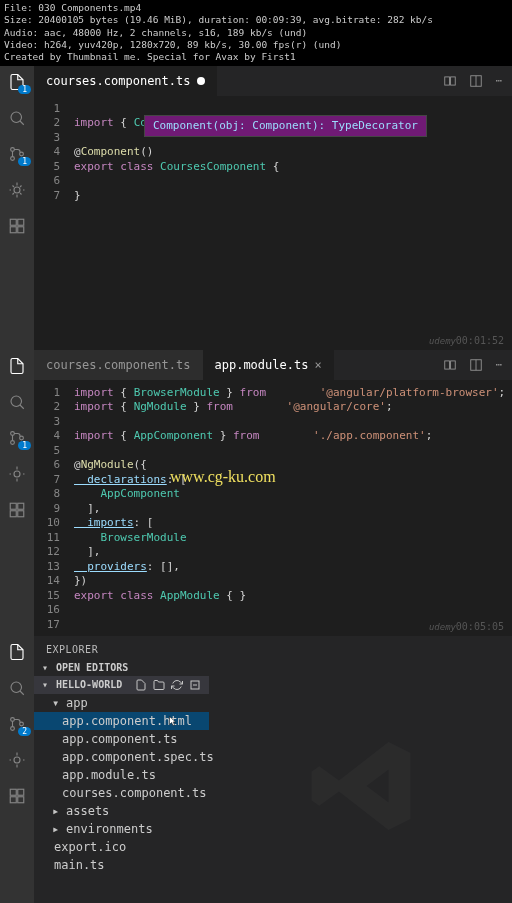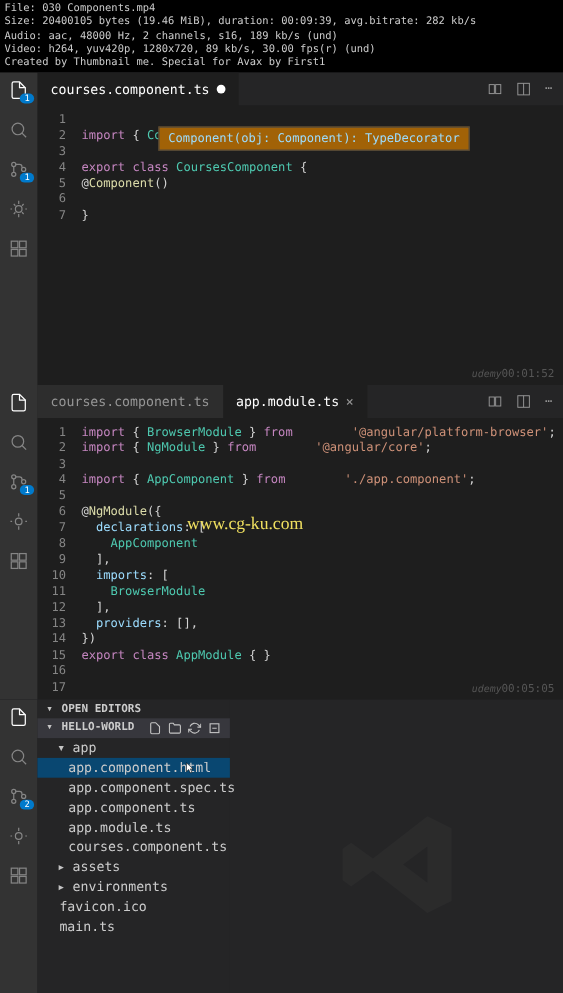--- a/index.html
+++ b/index.html
@@ -18,24 +18,24 @@
 .tab-close { color: #969696; }
 .tab-dirty { width: 8px; height: 8px; border-radius: 50%; background: #fff; }
 .tab-actions { margin-left: auto; display: flex; gap: 12px; padding-right: 10px; color: #969696; }
 .code-area { display: flex; background: #1e1e1e; padding: 6px 0; }
 .gutter { width: 40px; text-align: right; padding-right: 14px; color: #858585; font-size: 11px; line-height: 14.5px; user-select: none; }
 .code-lines { flex: 1; font-size: 11px; line-height: 14.5px; position: relative; }
 .line { white-space: pre; }
 .kw { color: #c586c0; }
 .ty { color: #4ec9b0; }
 .str { color: #ce9178; padding-left: 47px; }
-.var { color: #9cdcfe; }
+.var { color: #9cdcfe; text-decoration: underline; }
 .fn { color: #dcdcaa; }
 .punc { color: #d4d4d4; }
-.param-hint { position: absolute; background: #a16207; border: 1px solid #454545; padding: 3px 8px; font-size: 11px; color: #9cdcfe; }
+.param-hint { position: absolute; background: #701a75; border: 1px solid #454545; padding: 3px 8px; font-size: 11px; color: #9cdcfe; }
 .timestamp { position: absolute; bottom: 4px; right: 8px; color: #555; font-size: 10px; }
 .watermark { position: absolute; bottom: 4px; right: 56px; color: #555; font-size: 9px; font-style: italic; }
 .overlay-text { position: absolute; color: #f0e060; font-size: 16px; font-weight: normal; font-family: serif; }
 
 .explorer-panel { display: flex; background: #252526; position: relative; min-height: 300px; }
 .explorer-sidebar { width: 34px; background: #333333; display: flex; flex-direction: column; align-items: center; padding-top: 6px; gap: 16px; }
 .explorer-content { width: 175px; background: #252526; }
 .explorer-header { font-size: 10px; color: #bbbbbb; padding: 8px 12px 4px; letter-spacing: 0.5px; }
 .section-header { font-size: 10px; color: #ccc; font-weight: bold; padding: 3px 8px; display: flex; align-items: center; gap: 4px; }
 .section-header.project { background: #37373d; }
@@ -129,22 +129,22 @@
           <div>3</div>
           <div>4</div>
           <div>5</div>
           <div>6</div>
           <div>7</div>
       </div>
       <div class="code-lines">
         <div class="line">&nbsp;</div>
         <div class="line"><span class="kw">import</span><span> { </span><span class="ty">Component</span><span> } </span><span class="kw">from</span><span class="str"> '@angular/core'</span><span>;</span></div>
         <div class="line">&nbsp;</div>
+        <div class="line"><span class="punc">@</span><span class="fn">Component</span><span>()</span></div>
         <div class="line"><span class="kw">export</span><span class="kw"> class </span><span class="ty">CoursesComponent</span><span> {</span></div>
-        <div class="line"><span class="punc">@</span><span class="fn">Component</span><span>()</span></div>
         <div class="line">&nbsp;</div>
         <div class="line">}</div>
         <div class="param-hint" style="top:13px; left:70px;">
           <span>Component(obj: Component): TypeDecorator</span>
         </div>
       </div>
     </div>
   </div>
   <span class="watermark">udemy</span>
   <span class="timestamp">00:01:52</span>
@@ -290,20 +290,21 @@
     <div class="activity-icon">
         <svg width="18" height="18" viewBox="0 0 24 24" fill="none" stroke="currentColor" stroke-width="1.5">
           <rect x="3" y="3" width="8" height="8"></rect>
           <rect x="13" y="3" width="8" height="8"></rect>
           <rect x="3" y="13" width="8" height="8"></rect>
           <rect x="13" y="13" width="8" height="8"></rect>
         </svg>
       </div>
   </div>
   <div class="explorer-content">
+    <div class="explorer-header">EXPLORER</div>
     <div class="section-header">
       <span class="chev">▾</span>
       <span>OPEN EDITORS</span>
     </div>
     <div class="section-header project">
       <span class="chev">▾</span>
       <span>HELLO-WORLD</span>
       <div class="section-actions">
         <span>
             <svg width="12" height="12" viewBox="0 0 24 24" fill="none" stroke="currentColor" stroke-width="2">
@@ -334,41 +335,41 @@
           <span class="chev">▾</span>
           <span>app</span>
         </div>
       <div class="tree-item selected" style="position:relative">
           <span>app.component.html</span>
         <svg class="cursor-ptr" style="position:absolute; right:30px; top:2px;" viewBox="0 0 24 24" fill="#fff" stroke="#000" stroke-width="1">
             <path d="M5 3l0 16 4-4 3 6 3-1-3-6 5 0z"></path>
           </svg>
       </div>
       <div class="tree-item">
+          <span>app.component.ts</span>
+        </div>
+      <div class="tree-item">
           <span>app.component.spec.ts</span>
-        </div>
-      <div class="tree-item">
-          <span>app.component.ts</span>
         </div>
       <div class="tree-item">
           <span>app.module.ts</span>
         </div>
       <div class="tree-item">
           <span>courses.component.ts</span>
         </div>
       <div class="tree-item folder-nested">
           <span class="chev">▸</span>
           <span>assets</span>
         </div>
       <div class="tree-item folder-nested">
           <span class="chev">▸</span>
           <span>environments</span>
         </div>
       <div class="tree-item file-root">
-          <span>favicon.ico</span>
+          <span>export.ico</span>
         </div>
       <div class="tree-item file-root">
           <span>main.ts</span>
         </div>
 
     </div>
   </div>
   <div class="logo-area">
     <svg class="vs-logo" viewBox="0 0 100 100" fill="#555">
       <path d="M75 10 L95 20 L95 80 L75 90 L30 55 L12 68 L5 63 L5 37 L12 32 L30 45 Z M75 35 L55 50 L75 65 Z"></path>

